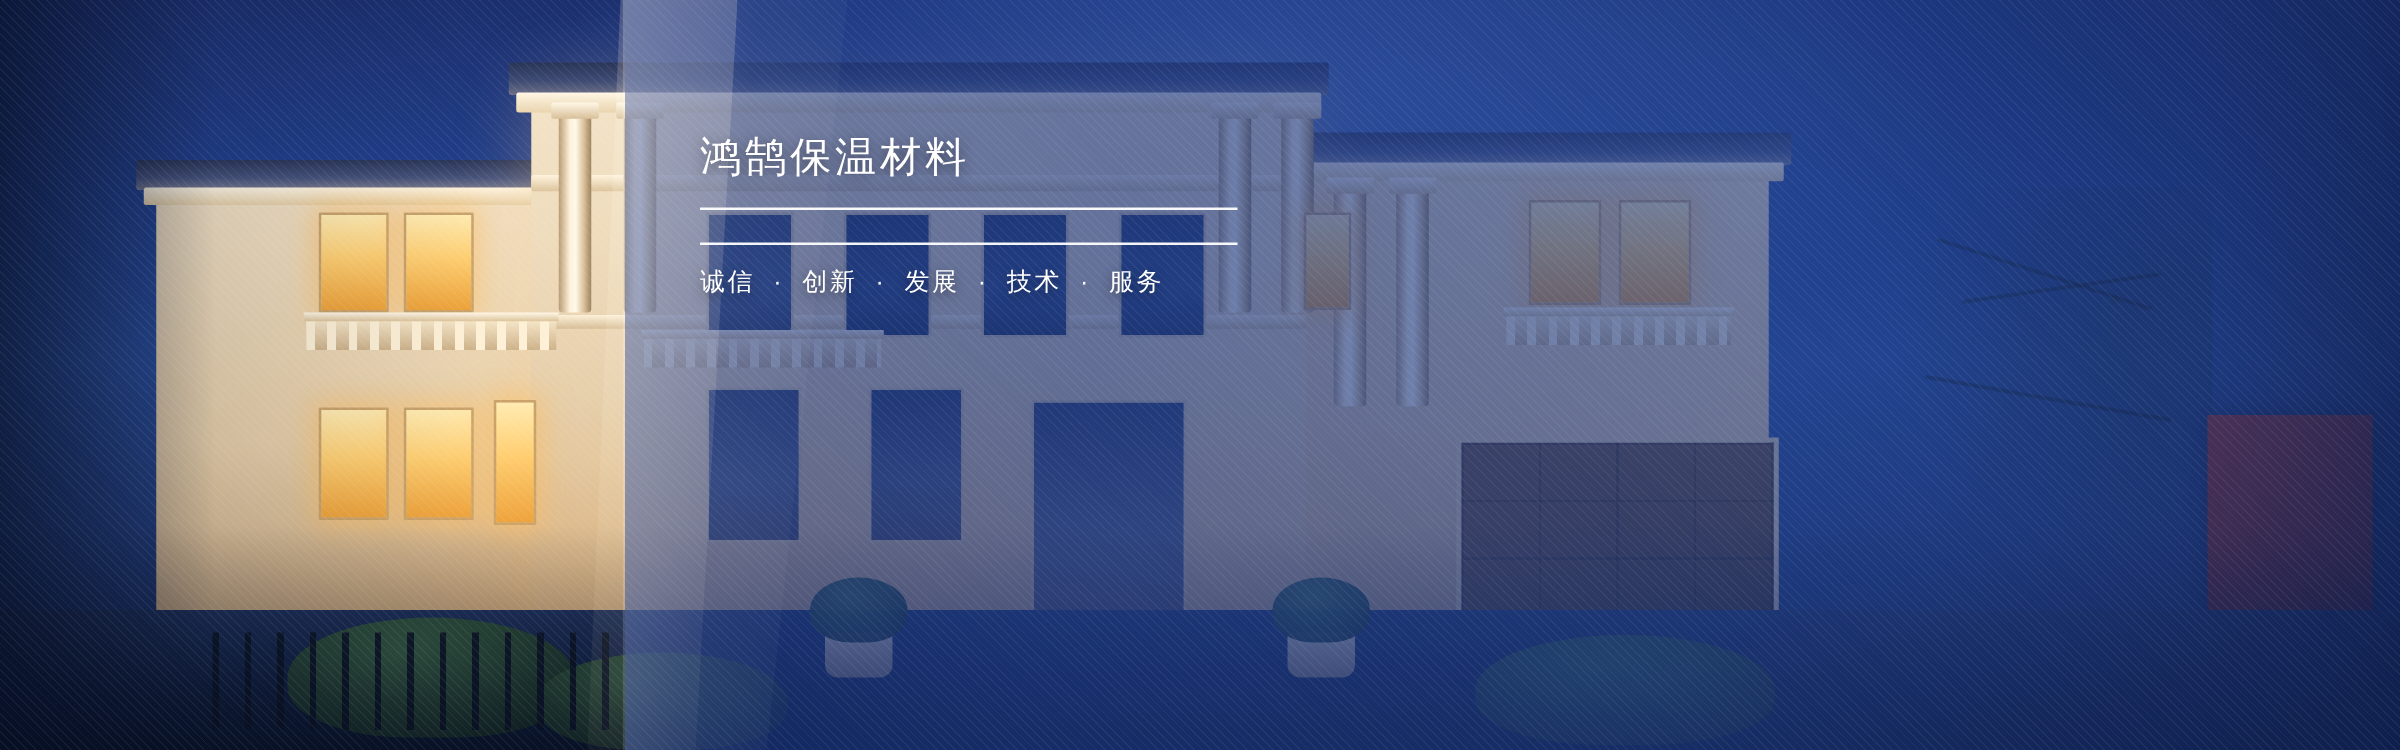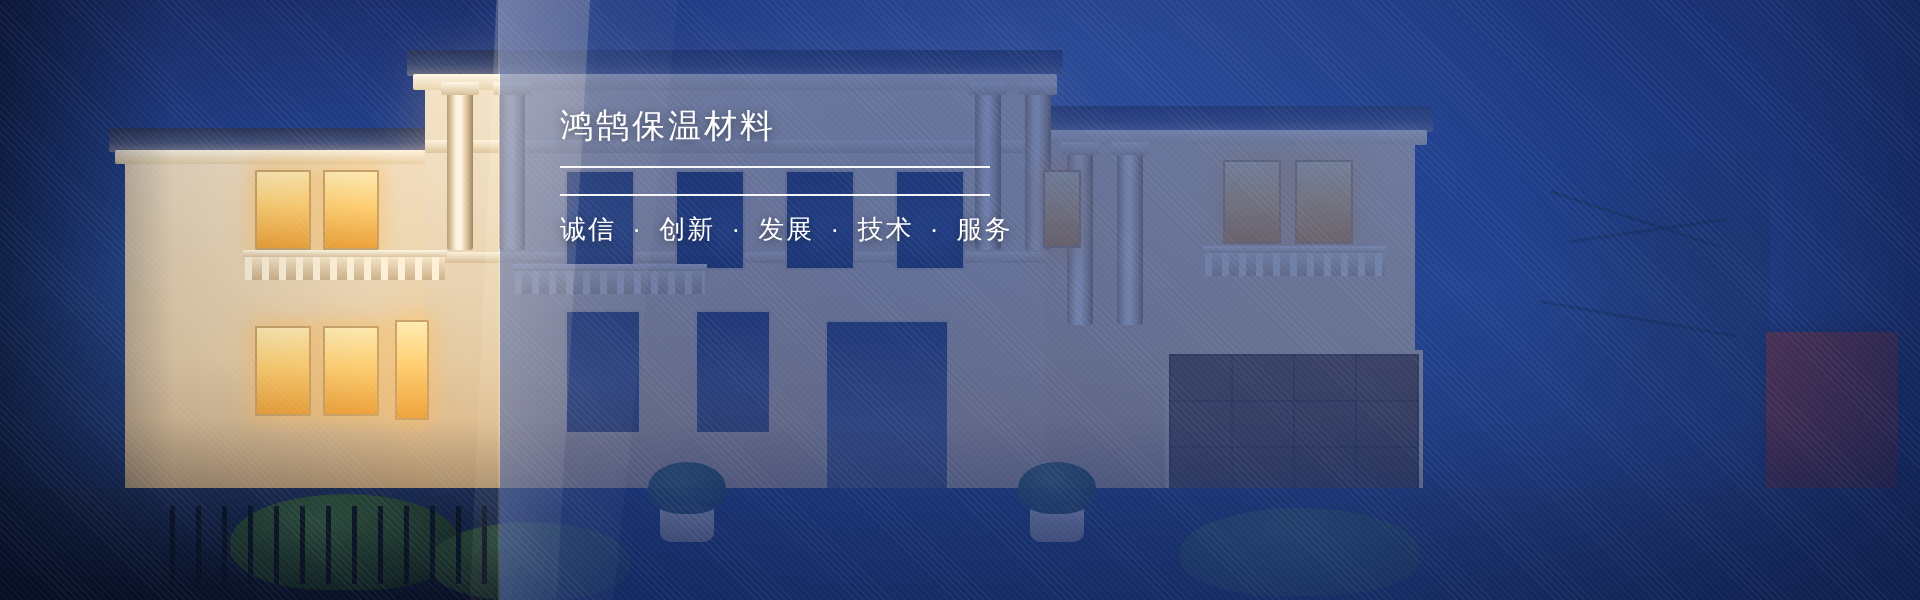--- a/index.html
+++ b/index.html
@@ -226,21 +226,21 @@
   .headline .hl-line{display:block;}
   .rule-bottom{
     height:2px;width:100%;
     background:#ffffff;
     margin:26px 0 0 0;
     opacity:.95;
   }
   .tagline{
     margin-top:18px;
     color:#ffffff;
-    font-size:26px;
+    font-size:20px;
     letter-spacing:2px;
     line-height:1.2;
     white-space:nowrap;
     text-shadow:0 2px 9px rgba(0,0,0,.45);
   }
   .tagline .sep{margin:0 7px;opacity:.95;}
 </style>
 </head>
 <body>
 

